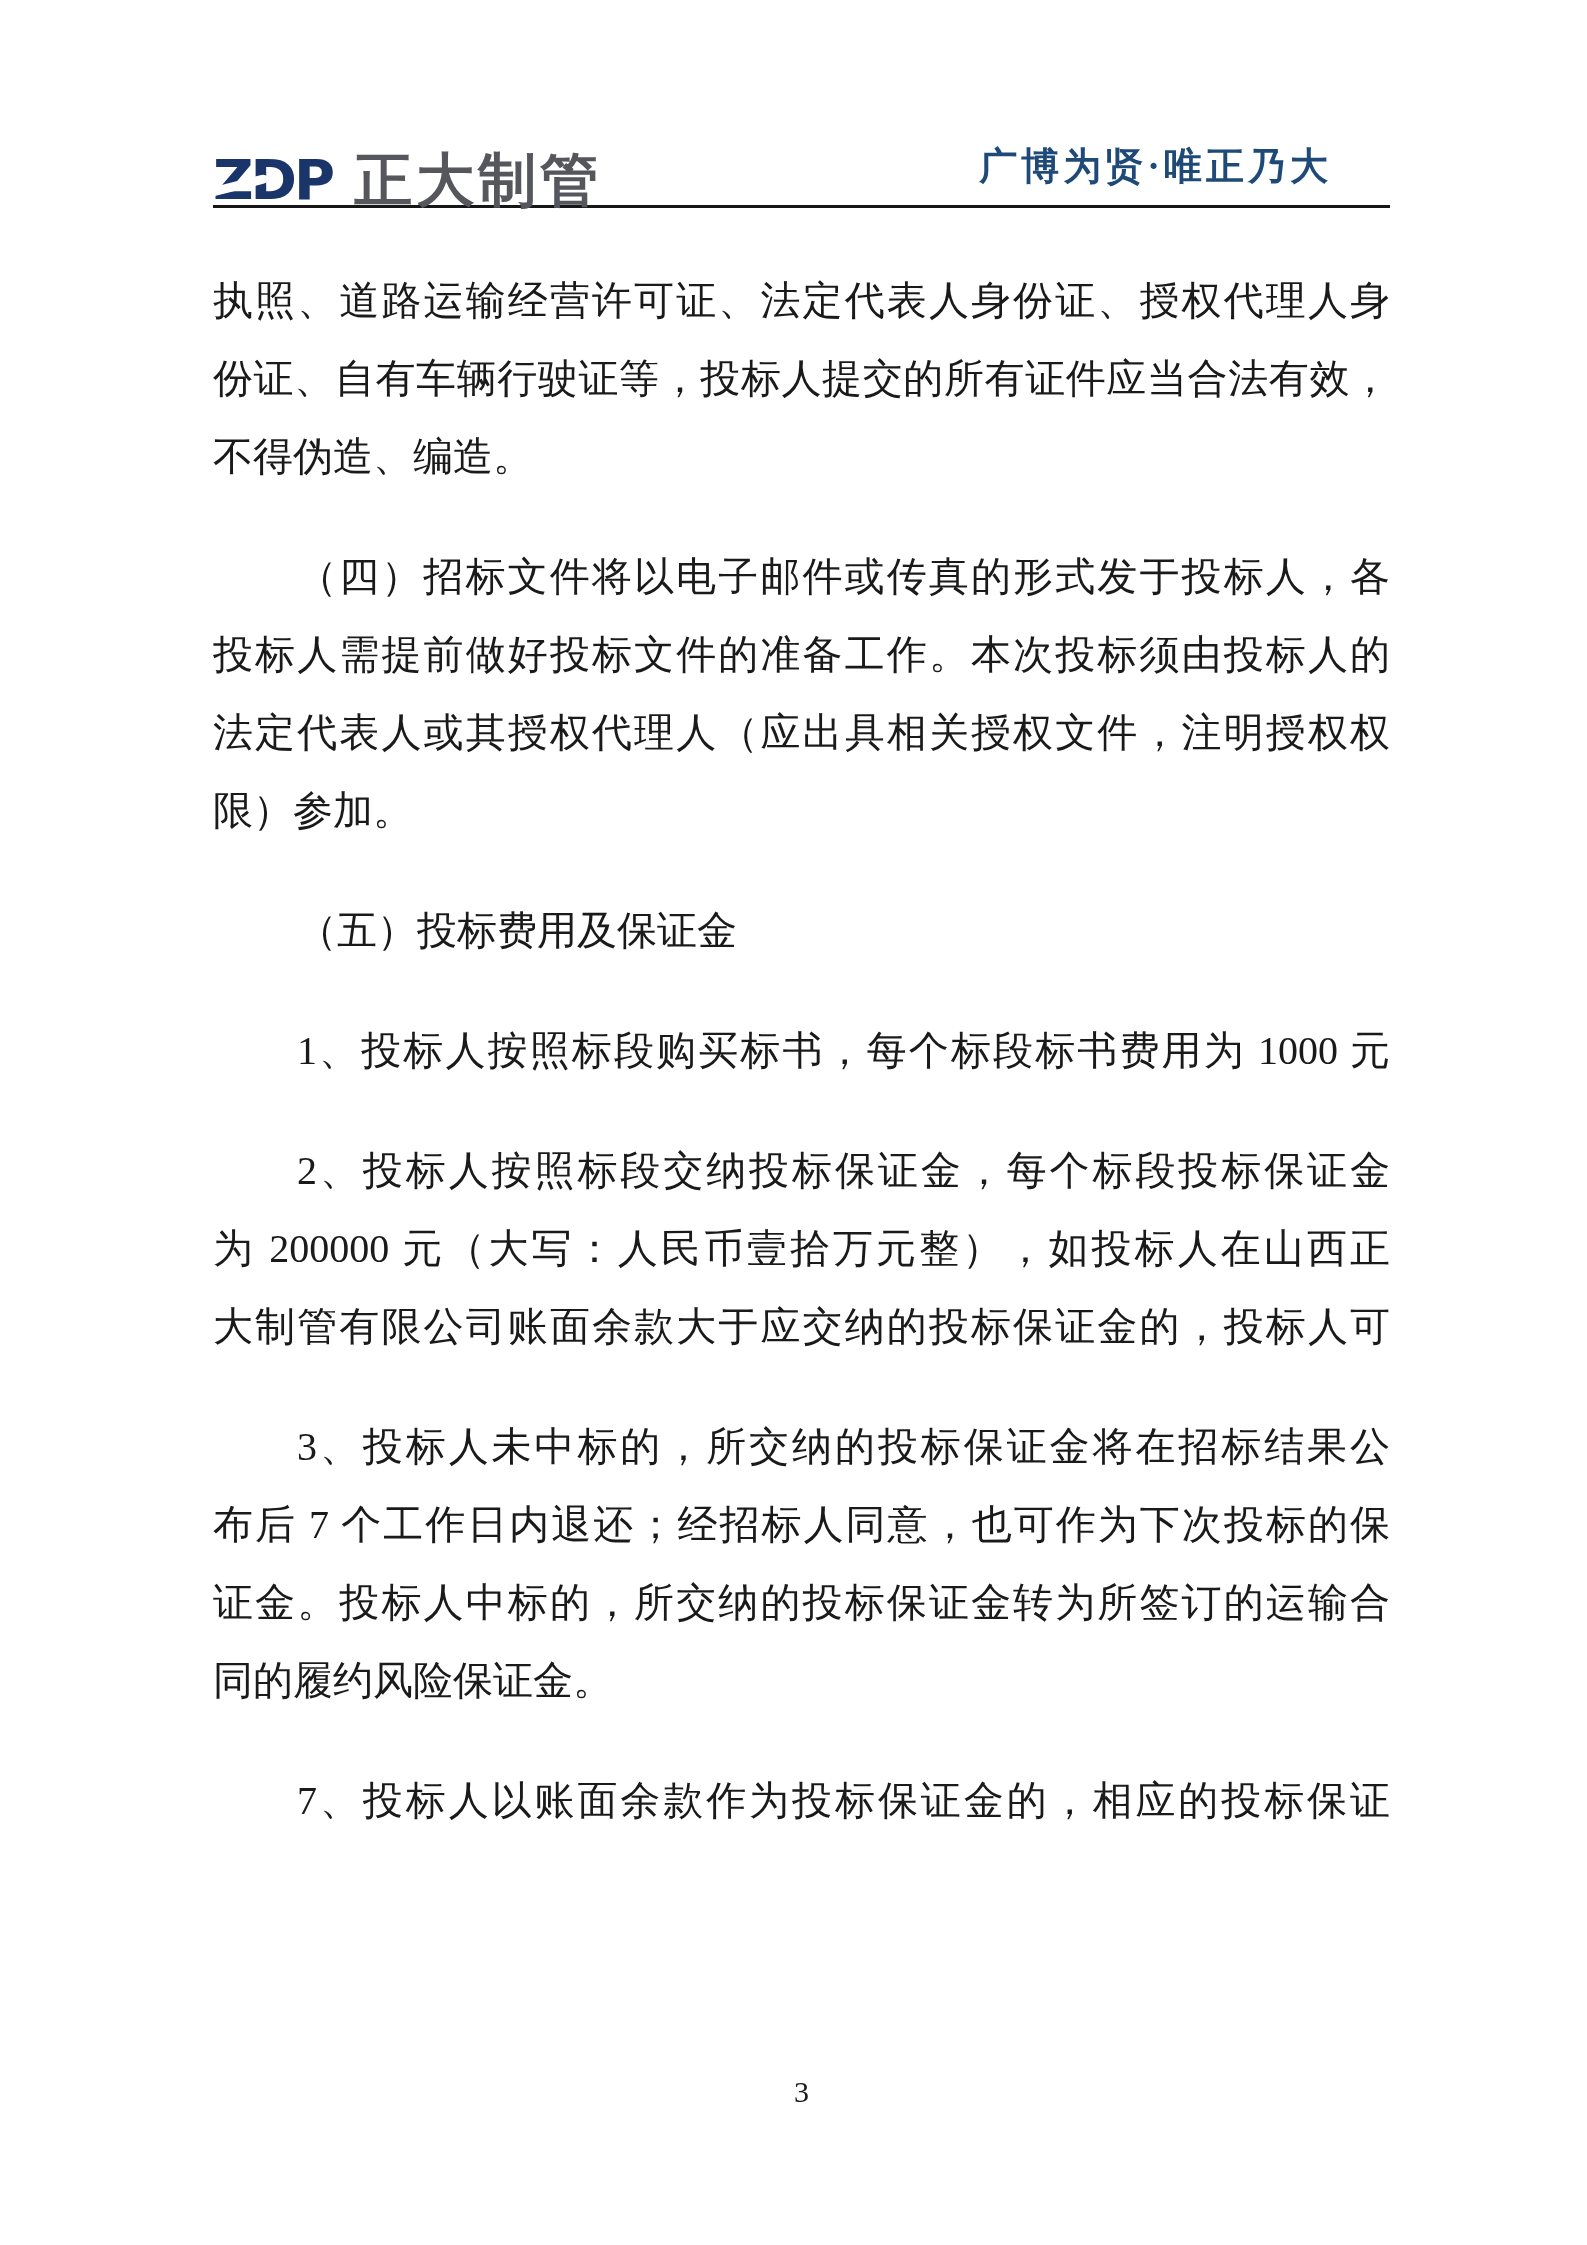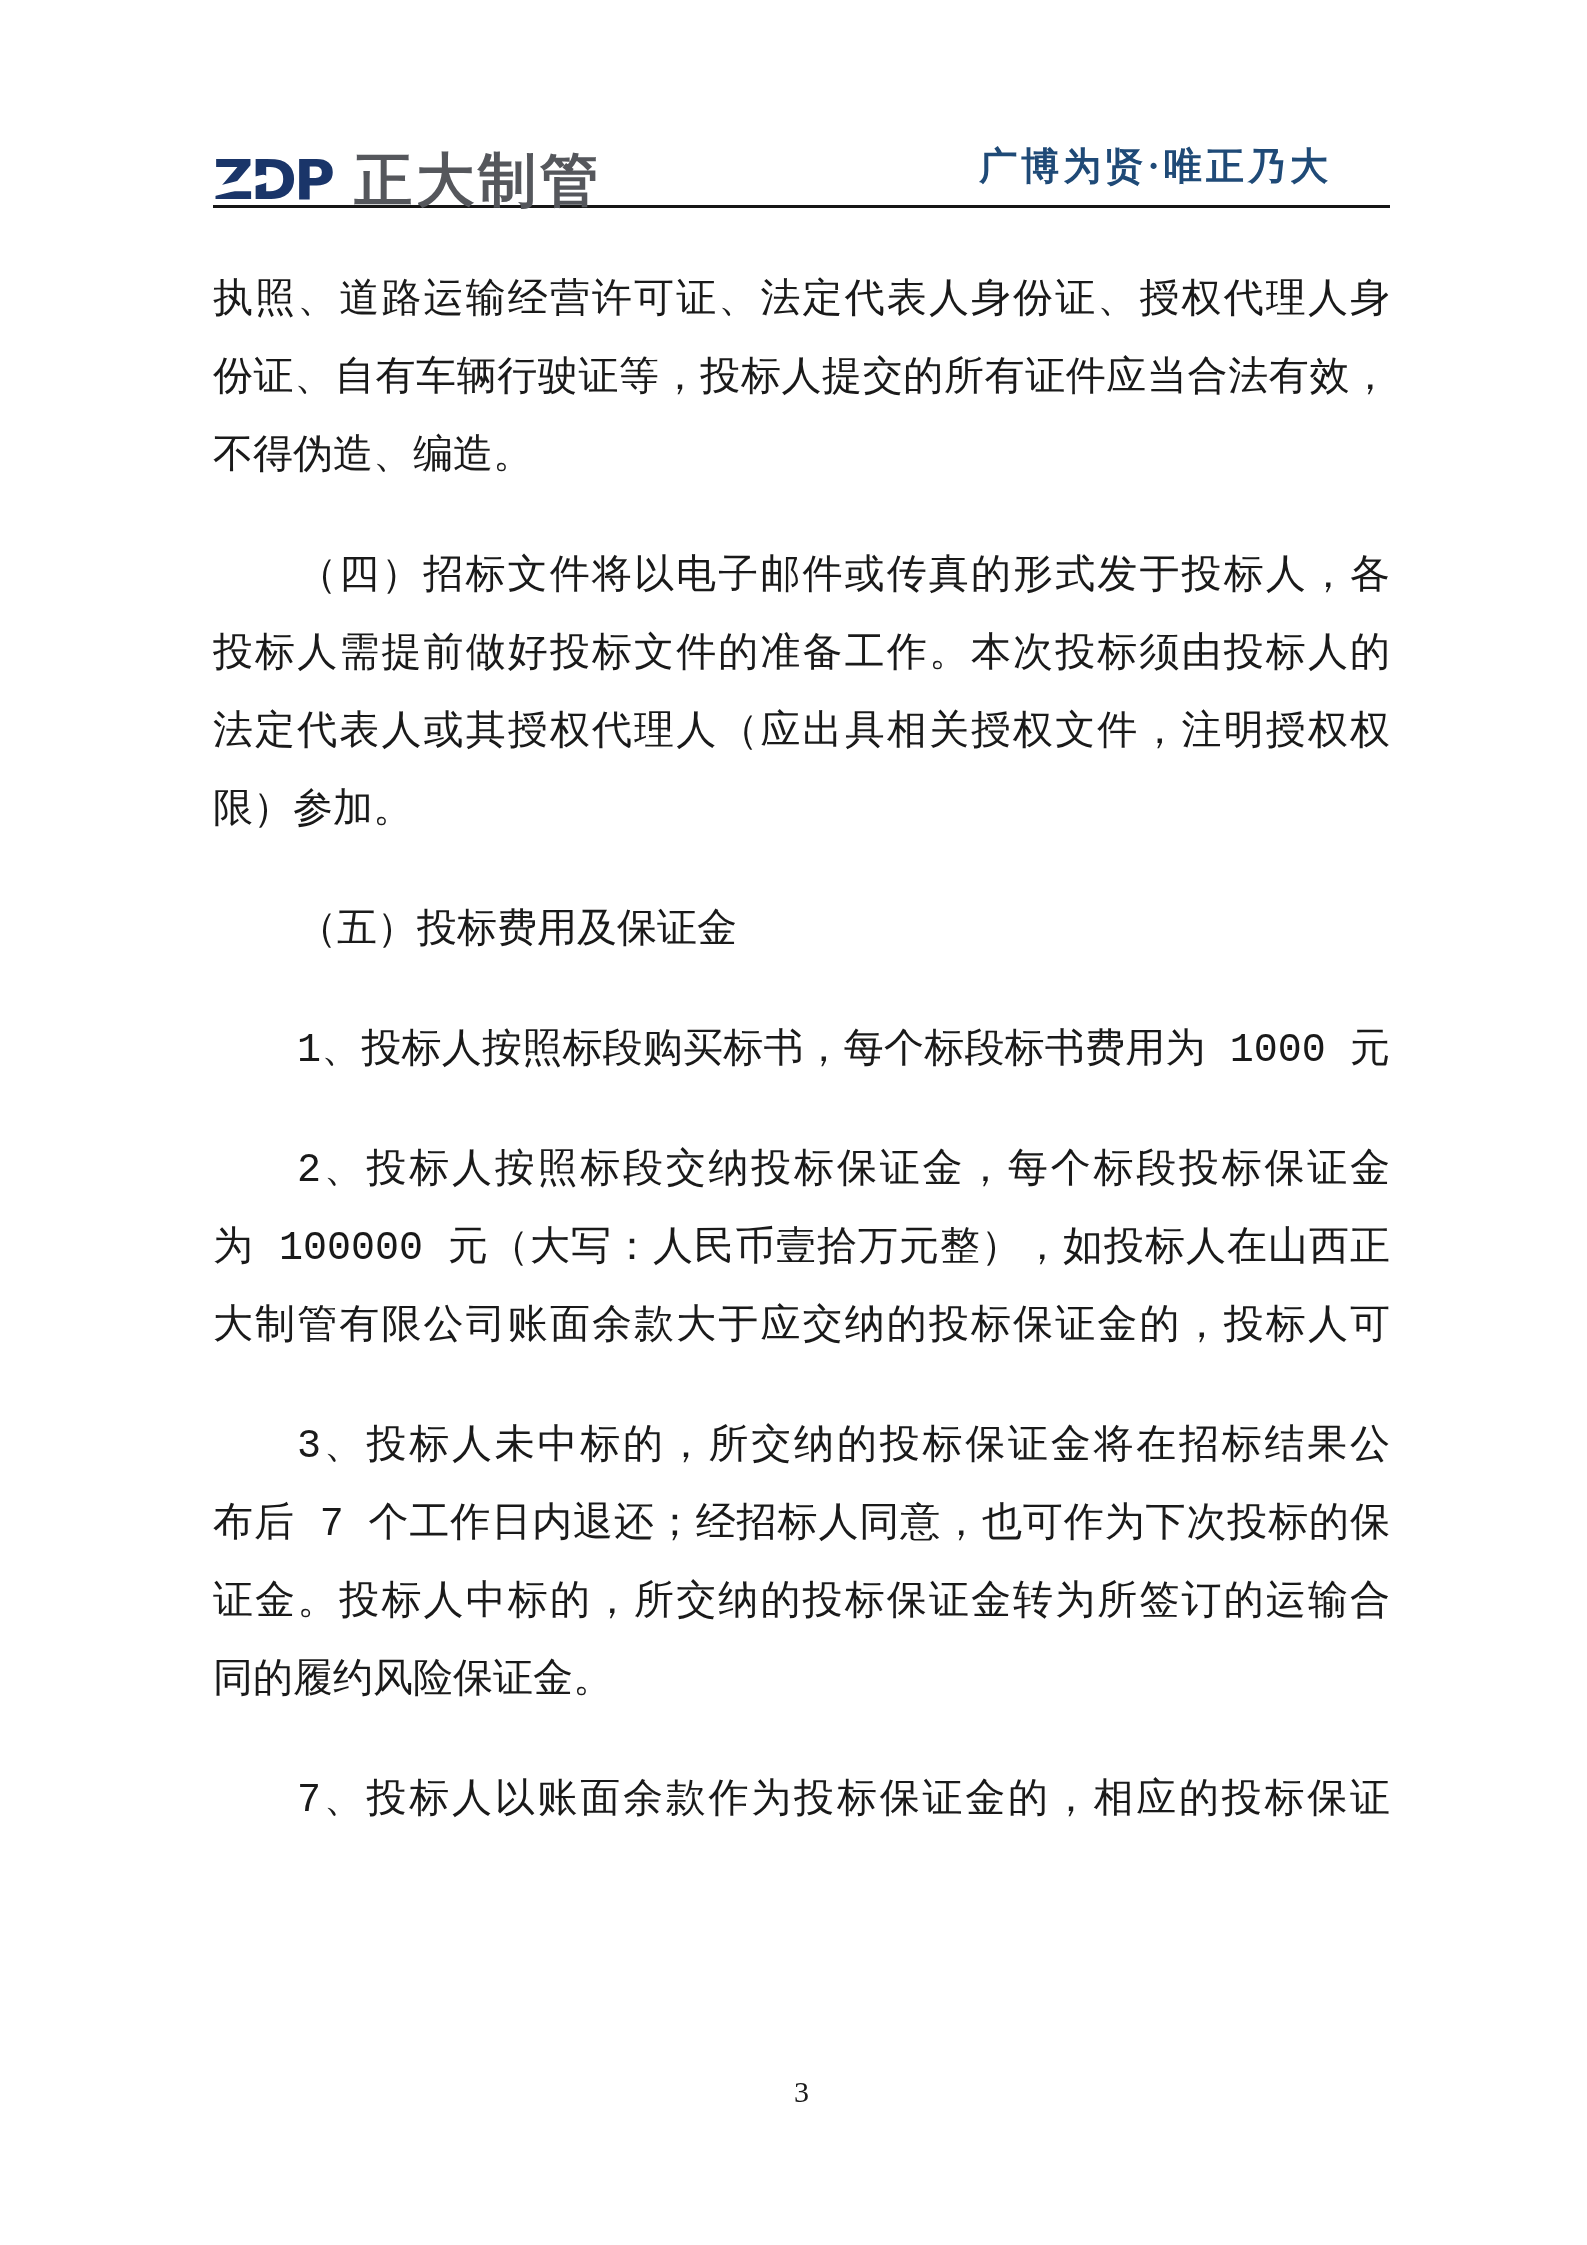--- a/index.html
+++ b/index.html
@@ -67,21 +67,21 @@
     padding: 0 58px 19px 0;
   }
 
   
   .doc-body {
     position: absolute;
     left: 213px; top: 262px;
     width: 1177px;
     color: #1a1a1a;
   }
-  .para { margin: 0 0 42px 0; font-family: Liberation Mono, monospace; }
+  .para { margin: 0 0 42px 0; }
   .para:last-child { margin-bottom: 0; }
   .line {
     font-size: 40px;
     height: 78px;
     line-height: 78px;
     text-align: justify;
     text-align-last: justify;
   }
   .line.final { text-align-last: left; }
   .para.indented .line:first-child { text-indent: 84px; }
@@ -126,21 +126,21 @@
         <div class="line final">限）参加。</div>
       </div>
       <div class="para indented">
         <div class="line final">（五）投标费用及保证金</div>
       </div>
       <div class="para indented">
         <div class="line">1、投标人按照标段购买标书，每个标段标书费用为 1000 元</div>
       </div>
       <div class="para indented">
         <div class="line">2、投标人按照标段交纳投标保证金，每个标段投标保证金</div>
-        <div class="line">为 100000 元（大写：人民币壹拾万元整），如投标人在山西正</div>
+        <div class="line">为 200000 元（大写：人民币壹拾万元整），如投标人在山西正</div>
         <div class="line">大制管有限公司账面余款大于应交纳的投标保证金的，投标人可</div>
       </div>
       <div class="para indented">
         <div class="line">3、投标人未中标的，所交纳的投标保证金将在招标结果公</div>
         <div class="line">布后 7 个工作日内退还；经招标人同意，也可作为下次投标的保</div>
         <div class="line">证金。投标人中标的，所交纳的投标保证金转为所签订的运输合</div>
         <div class="line final">同的履约风险保证金。</div>
       </div>
       <div class="para indented">
         <div class="line">7、投标人以账面余款作为投标保证金的，相应的投标保证</div>

